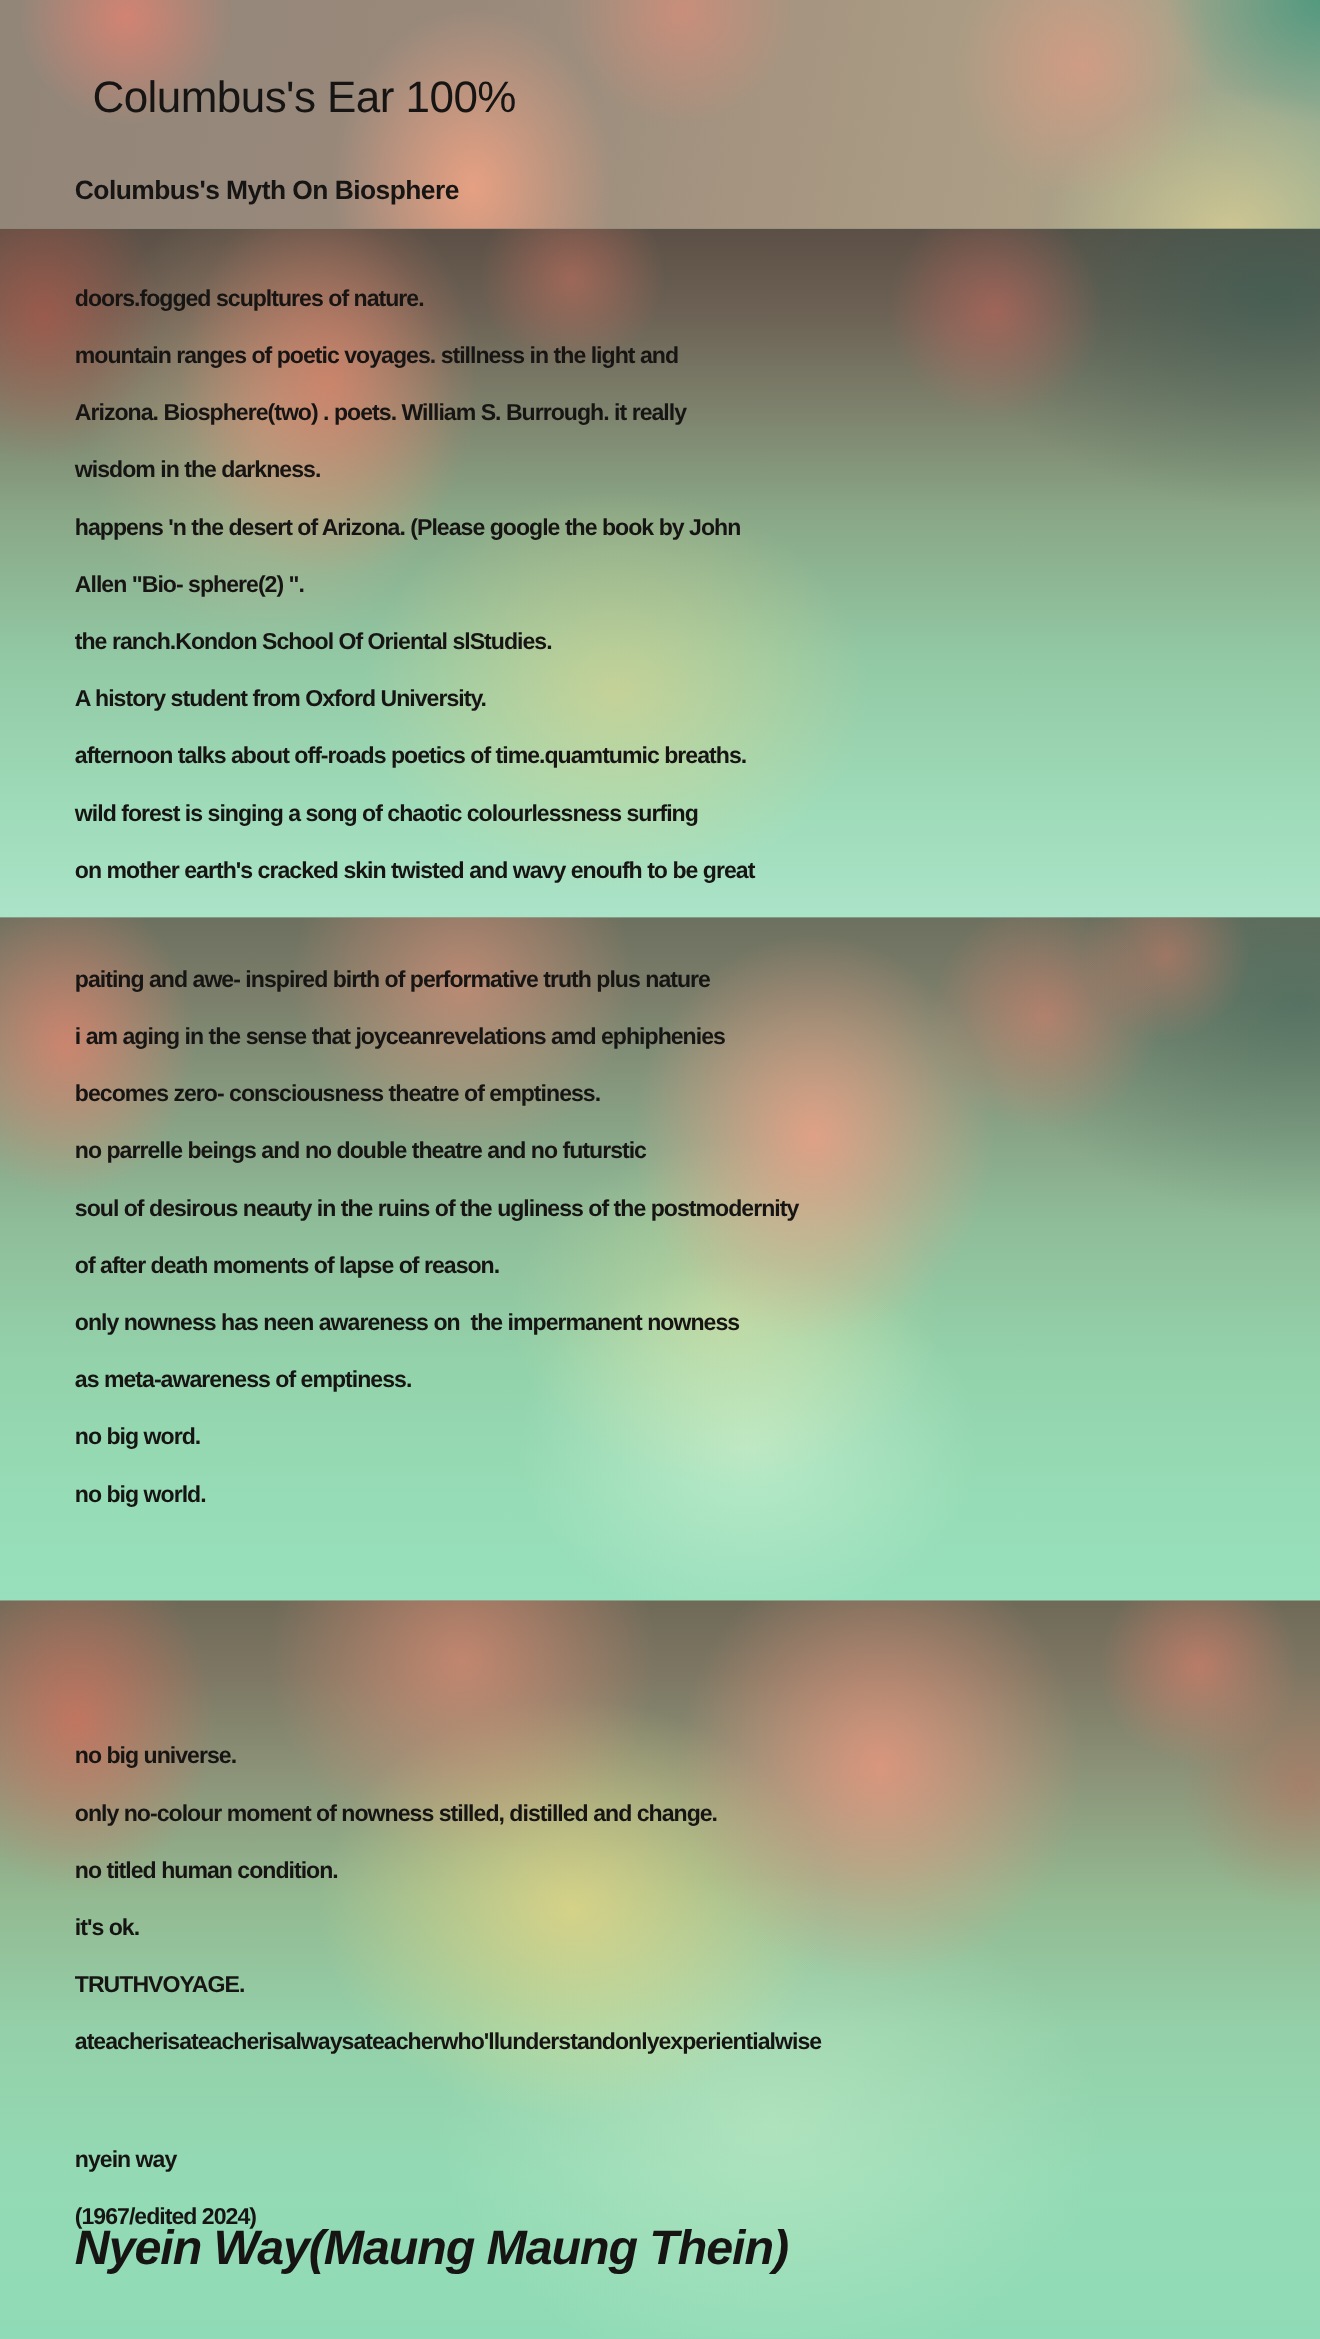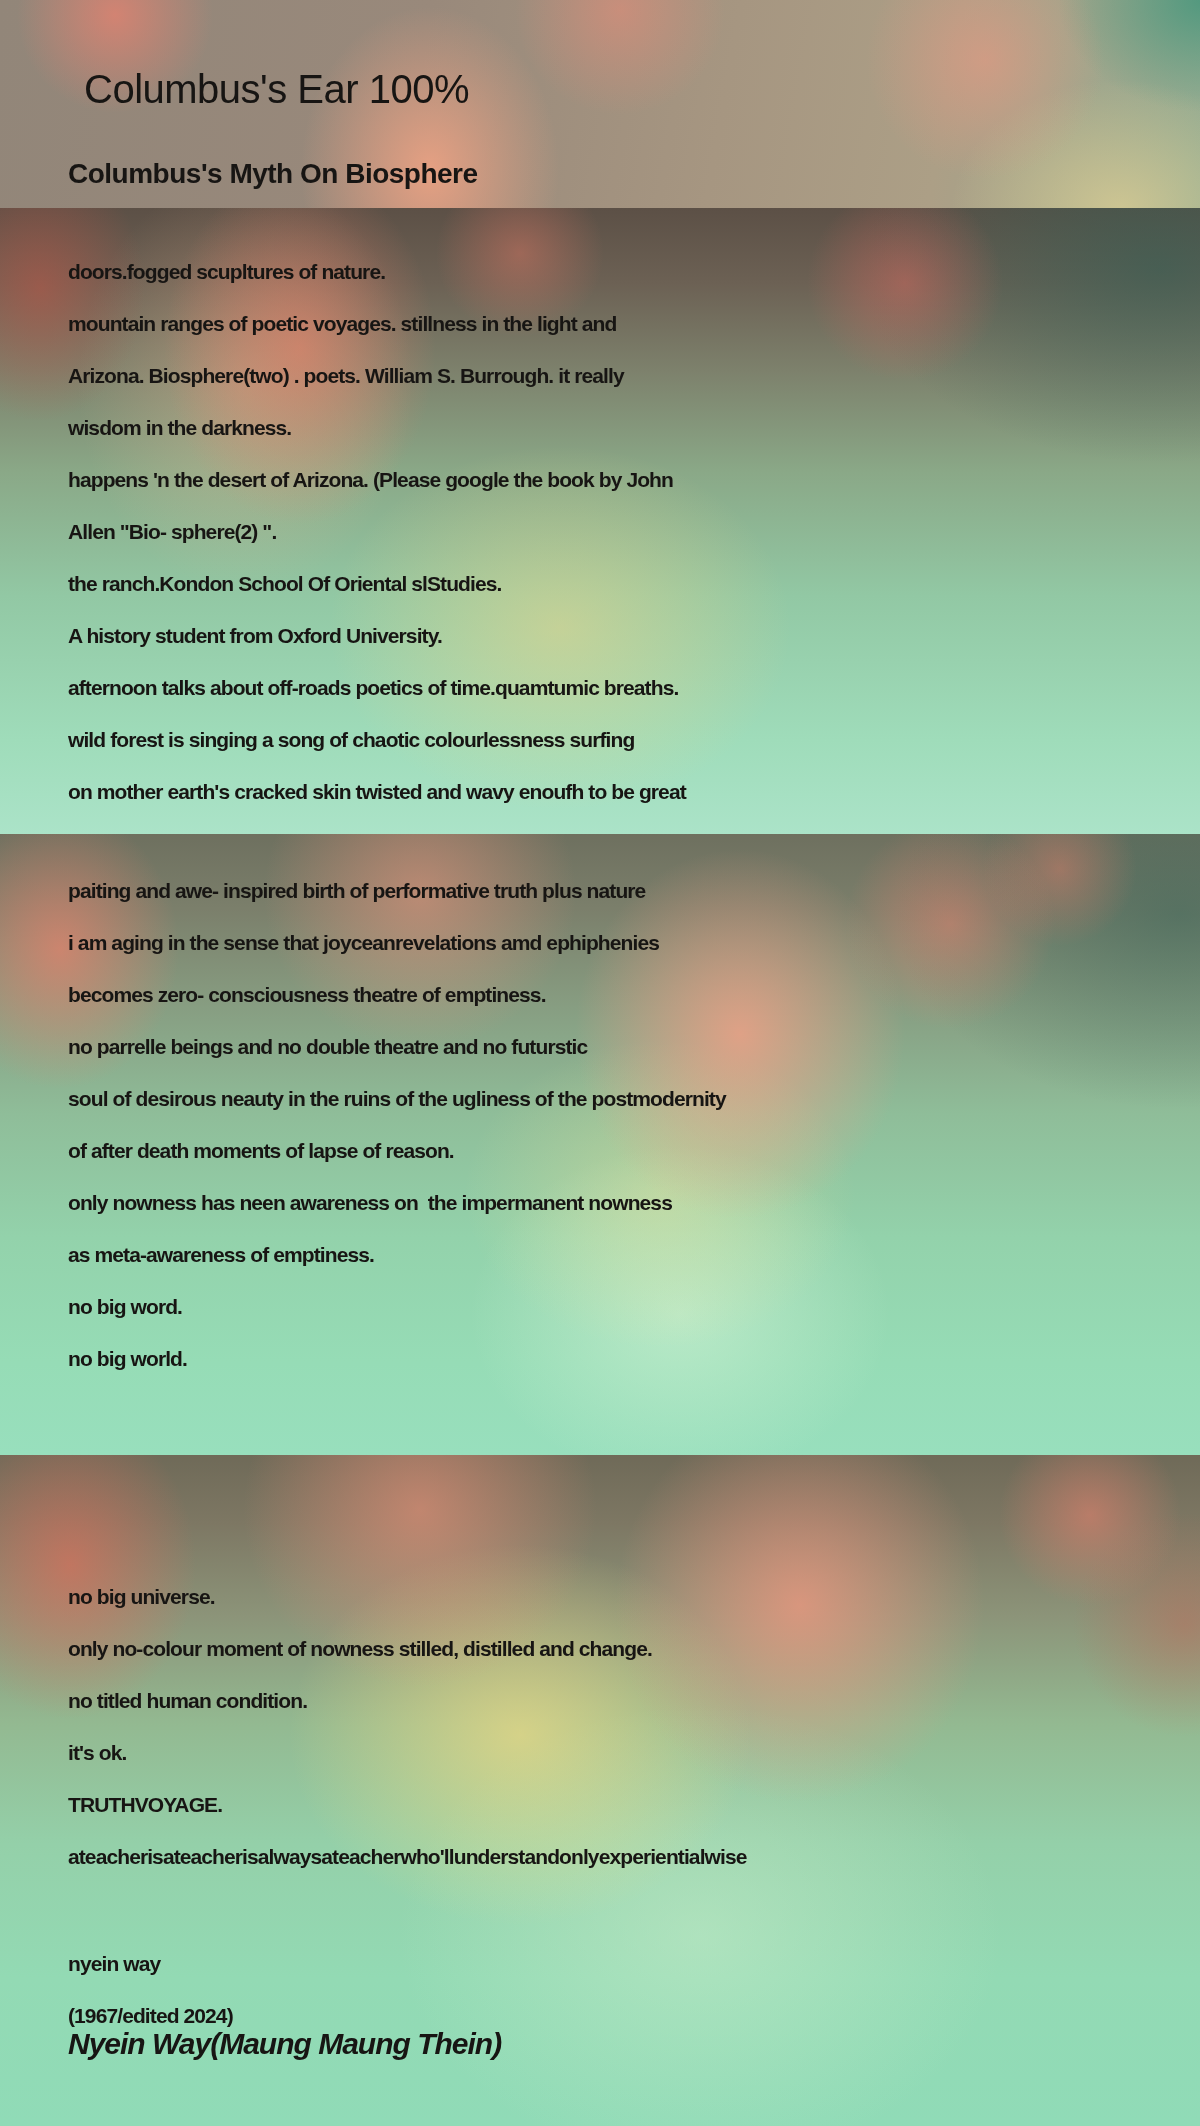--- a/index.html
+++ b/index.html
@@ -59,30 +59,30 @@
       radial-gradient(420px 320px at 700px 480px,rgba(208,240,205,0.45),rgba(208,240,205,0) 72%),
       linear-gradient(to bottom, #6f6a58 0%, #7d7763 10%, #8c9479 24%, #93b991 40%, #94d0a9 58%, #93dab4 78%, #90dbb7 100%);
   }
   
   .textblock { position: absolute; left: 68px; width: 1132px; }
   .title {
     margin: 16px; font-size: 40px; font-weight: normal; letter-spacing: -0.5px;
     line-height: 52px; white-space: pre;
   }
   .subtitle {
-    margin: 0; font-size: 28px; font-weight: bold; letter-spacing: -0.5px;
+    margin: 0; font-size: 24px; font-weight: bold; letter-spacing: -0.5px;
     line-height: 52px; white-space: pre;
   }
   .stanza .line {
     font-size: 21px; font-weight: bold; letter-spacing: -0.9px;
     line-height: 52px; min-height: 52px; white-space: pre-wrap;
   }
   .stanza .line.clip { white-space: pre; }
   .footer-name {
-    margin: 0; font-size: 30px; font-weight: bold; font-style: italic;
+    margin: 0; font-size: 44px; font-weight: bold; font-style: italic;
     letter-spacing: -1px; line-height: 48px; white-space: pre;
   }
 </style>
 </head>
 <body>
 
 <div id="page">
 
   <div class="strip" id="strip-header"></div>
   <div class="strip" id="strip-1"></div>

